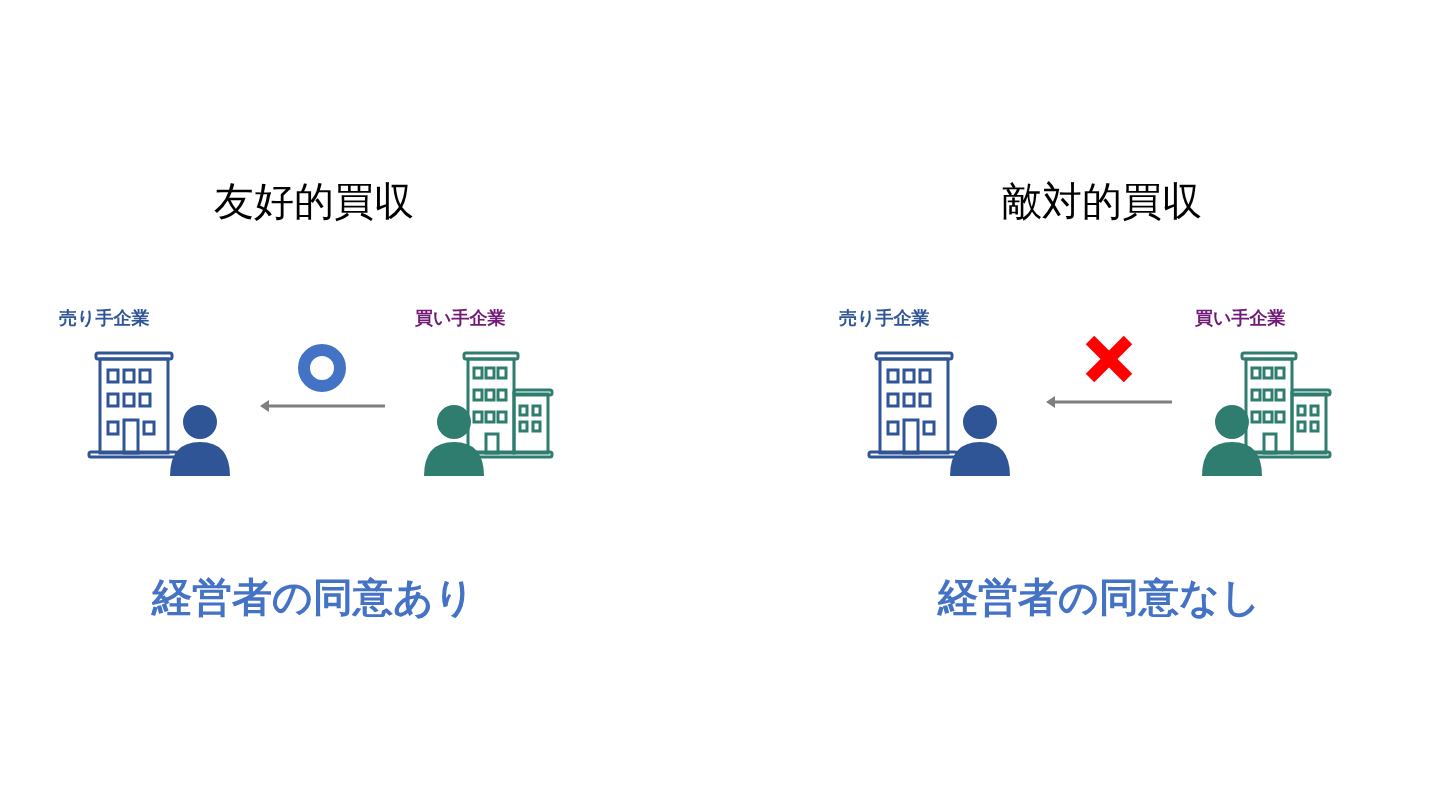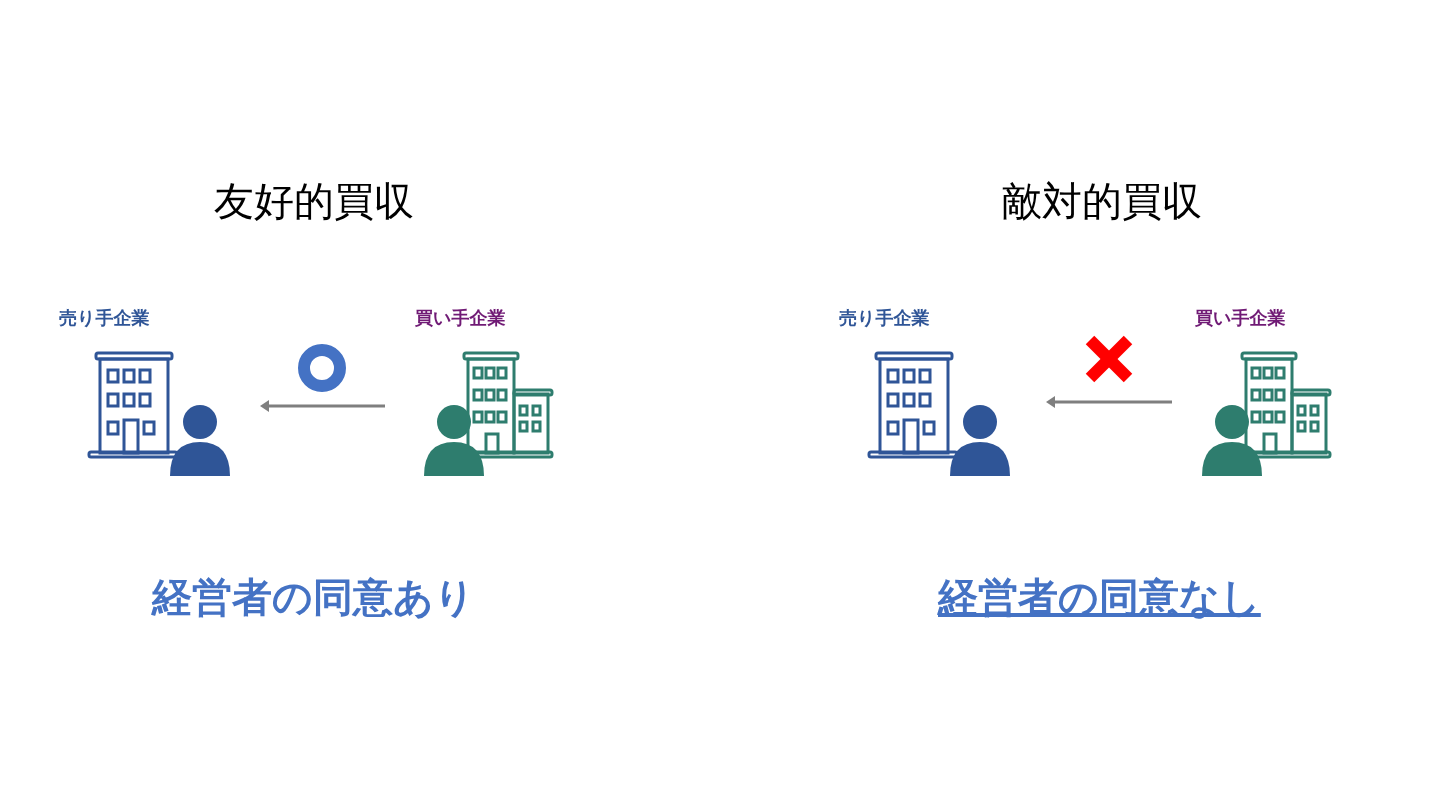--- a/index.html
+++ b/index.html
@@ -141,14 +141,14 @@
         <rect x="111" y="72" width="7" height="9"></rect>
       <rect x="64" y="84" width="12" height="19"></rect>
       <rect x="40" y="102" width="90" height="5" rx="2"></rect>
     </g>
     <g fill="#2e7d6e">
       <circle cx="32" cy="72" r="17"></circle>
       <path d="M2 126 Q2 92 32 92 Q62 92 62 126 Z"></path>
     </g>
   </svg>
 
-  <div class="abs consent" style="left:938px; top:552px;text-decoration:underline;">経営者の同意なし</div>
+  <div class="abs consent" style="left:938px; top:552px;">経営者の同意なし</div>
 </div>
 
 </body></html>

